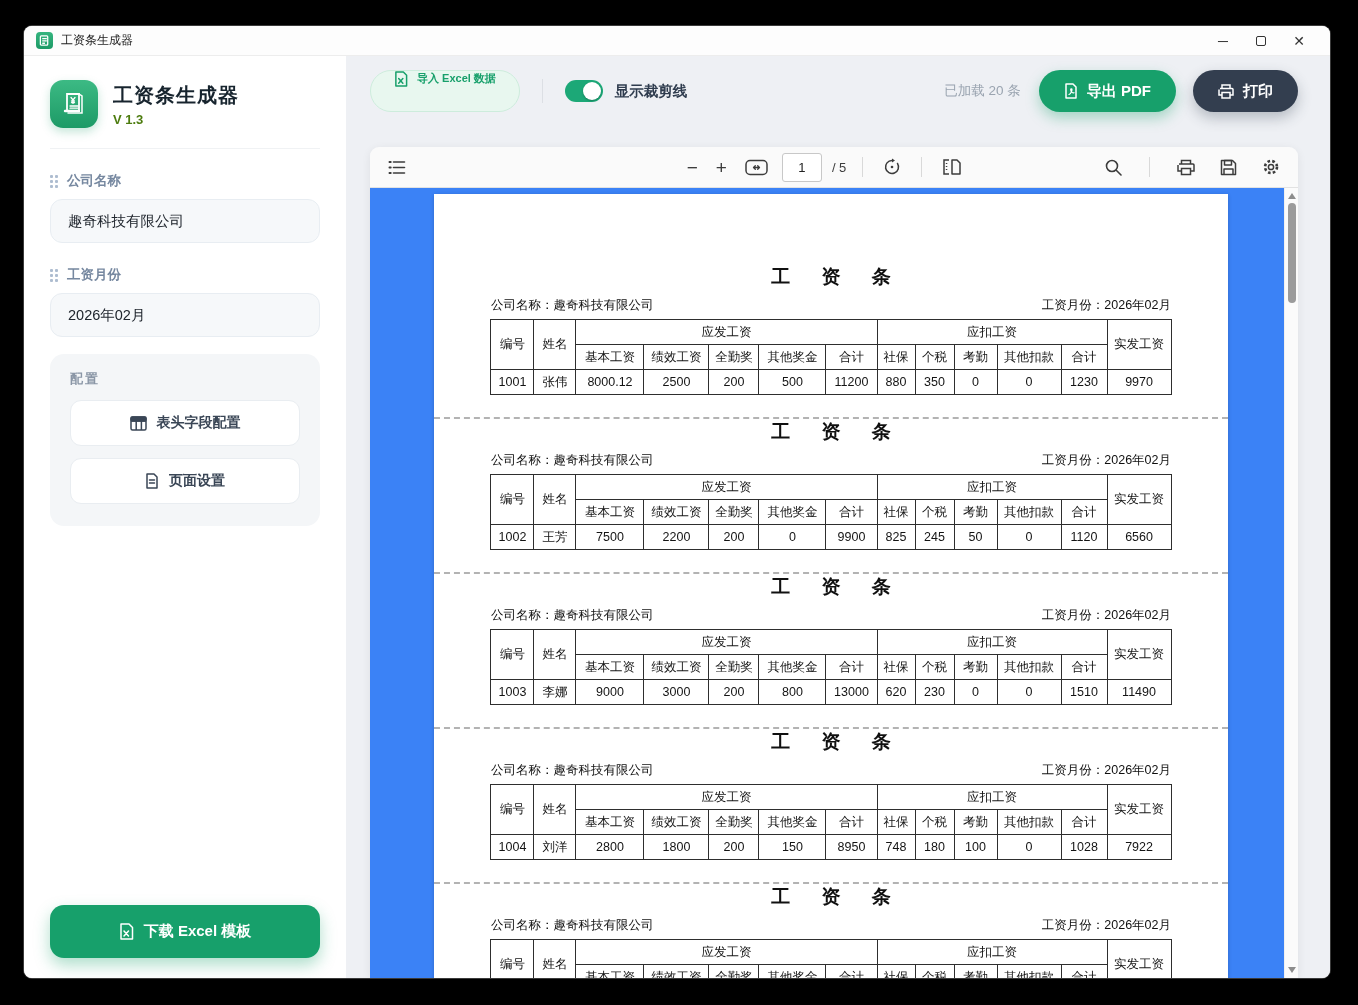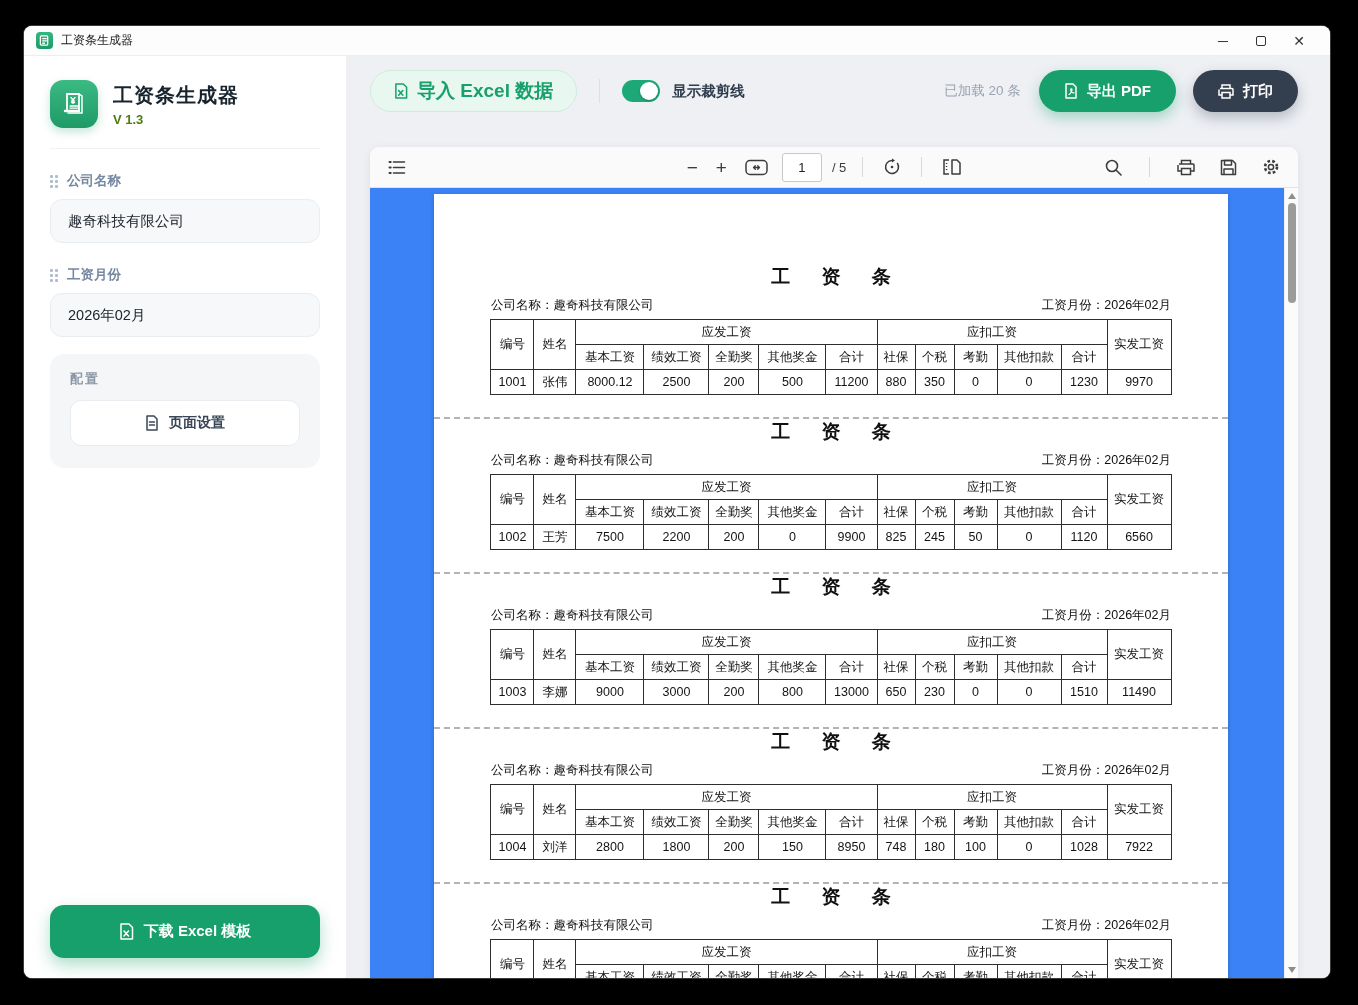--- a/index.html
+++ b/index.html
@@ -57,22 +57,22 @@
   .download-btn { height:53px; width:100%; border:none; border-radius:14px; background:#17a06b;
     color:#fff; font-size:15px; font-weight:bold; display:flex; align-items:center; justify-content:center;
     gap:10px; cursor:pointer; box-shadow:0 7px 16px rgba(23,160,107,.35);
     font-family:"Liberation Sans","DejaVu Sans",sans-serif; }
 
   
   .main { flex:1; min-width:0; background:#eef0f4; display:flex; flex-direction:column; }
 
   .top-toolbar { height:46px; flex:0 0 46px; margin:12px 32px 0 24px; display:flex; align-items:center; }
   .import-btn { height:42px; padding:0 23px; border-radius:21px; background:#e8f7ef;
-    border:1px solid #cdecdc; color:#17a06b; font-size:19px; font-weight:bold;
-    display:flex; align-items:center; gap:9px; cursor:pointer;
+    border:1px solid #cdecdc; color:#17a06b; font-size:11px; font-weight:bold;
+    display:flex; gap:9px; cursor:pointer;
     font-family:"Liberation Sans","DejaVu Sans",sans-serif; }
   .vsep { width:1px; height:24px; background:#dcdfe4; margin:0 22px; }
   .toggle { width:38px; height:22px; border-radius:11px; background:#1ca877; position:relative; cursor:pointer; }
   .toggle .knob { position:absolute; top:2px; right:2px; width:18px; height:18px; border-radius:50%;
     background:#fff; box-shadow:0 1px 2px rgba(0,0,0,.25); }
   .toggle-label { margin-left:12px; font-size:14.5px; font-weight:bold; color:#2f3c4e; }
   .loaded-count { margin-left:auto; font-size:13.5px; color:#9aa4b0; margin-right:18px; }
   .pill-btn { height:42px; padding:0 25px; border-radius:21px; border:none; color:#fff;
     font-size:15px; font-weight:bold; display:flex; align-items:center; gap:9px; cursor:pointer;
     font-family:"Liberation Sans","DejaVu Sans",sans-serif; }
@@ -188,20 +188,30 @@
           </span>
         <span>工资月份</span>
       </div>
       <div class="field-input">
         <span>2026年02月</span>
       </div>
 
 
       <div class="config-card">
         <div class="config-title">配置</div>
+        <button class="config-btn">
+          <span>
+            <svg width="17" height="15" viewBox="0 0 17 15" fill="none" stroke="#3a4656" stroke-width="1.5">
+              <rect x="1" y="1" width="15" height="13" rx="1.5"></rect>
+              <path d="M1 5h15M6.2 5v9M11.4 5v9"></path>
+              <rect x="1" y="1" width="15" height="4" rx="1.5" fill="#3a4656"></rect>
+            </svg>
+          </span>
+          <span>表头字段配置</span>
+        </button>
         <button class="config-btn">
           <span>
             <svg width="14" height="16" viewBox="0 0 14 16" fill="none" stroke="#3a4656" stroke-width="1.5" stroke-linecap="round">
               <path d="M2 1h7l3 3v11H2z" stroke-linejoin="round"></path>
                 <path d="M4.5 7h5M4.5 10h5"></path>
             </svg>
           </span>
           <span>页面设置</span>
         </button>
       </div>
@@ -499,21 +509,21 @@
                       <td>合计</td>
                     </tr>
         <tr class="ps-datarow">
                       <td>1003</td>
                       <td>李娜</td>
                       <td>9000</td>
                       <td>3000</td>
                       <td>200</td>
                       <td>800</td>
                       <td>13000</td>
-                      <td>650</td>
+                      <td>620</td>
                       <td>230</td>
                       <td>0</td>
                       <td>0</td>
                       <td>1510</td>
                       <td>11490</td>
                     </tr>
       </tbody>
     </table>
     <div class="ps-cut"></div>
   </div>

